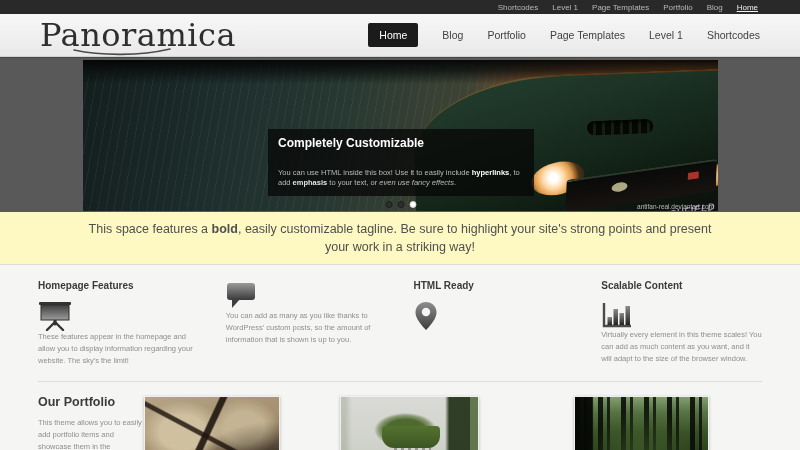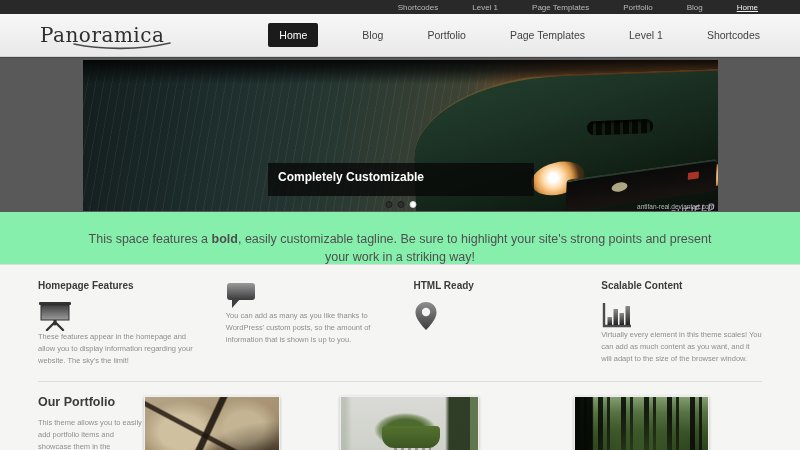--- a/index.html
+++ b/index.html
@@ -1,29 +1,29 @@
 <!DOCTYPE html>
 <html><head>
 <meta charset="utf-8">
 <style>
   html,body{margin:0;padding:0;width:800px;height:450px;overflow:hidden;
     font-family:"Liberation Sans",sans-serif;background:#f5f5f3;}
-  a{text-decoration:none;color:inherit;cursor:pointer;margin-left:20px;}
+  a{text-decoration:none;color:inherit;cursor:pointer;}
 
   
   .topbar{height:14px;background:#292929;display:flex;justify-content:flex-end;
     align-items:center;padding-right:42px;gap:14px;}
   .topbar a{font-size:8px;color:#b9b9b9;}
   .topbar a.tb-active{color:#f0f0f0;text-decoration:underline;}
 
   
   .header{height:43px;box-sizing:border-box;background:linear-gradient(#f7f7f7,#e9e9e9);
     border-bottom:1px solid #d2d2d0;display:flex;align-items:center;
     justify-content:space-between;padding:0 40px;}
-  .logo{font-family:"DejaVu Serif",serif;font-size:20px;color:#2e2e2e;
+  .logo{font-family:"DejaVu Serif",serif;font-size:32px;color:#2e2e2e;
     letter-spacing:.5px;line-height:1;position:relative;display:inline-block;}
   .logo svg{position:absolute;left:32px;bottom:-5px;}
   .mainnav{display:flex;align-items:center;gap:24px;}
   .mainnav a{font-size:10.5px;color:#3f3f3f;}
   .mainnav a.nav-active{background:#1b1b1b;color:#fff;padding:6px 11px;border-radius:2px;}
 
   
   .slider{height:155px;background:#595959;position:relative;border-top:1px solid #474747;box-sizing:border-box;}
   .slide{position:absolute;left:83px;top:2px;width:635px;height:151px;overflow:hidden;background:#141a18;}
   .hero-img{position:absolute;inset:0;
@@ -52,32 +52,32 @@
   .grille::after{content:"";position:absolute;right:18px;top:8px;width:11px;height:7px;
     background:#a83326;border-radius:1px;}
   .plate{position:absolute;right:8px;bottom:6px;transform:rotate(-8deg) skewX(-6deg);
     font-size:10px;font-weight:bold;font-style:italic;color:#948da0;
     letter-spacing:.5px;text-shadow:0 1px 1px #000;background:rgba(20,16,22,.55);
     padding:1px 5px;border-radius:1px;}
   .watermark{position:absolute;right:4px;bottom:1px;font-size:6.5px;color:#d2d2d2;opacity:.85;}
 
   .caption{position:absolute;left:185px;bottom:15px;width:266px;box-sizing:border-box;
     background:rgba(8,8,8,.78);padding:7px 10px 8px;}
-  .caption h2{margin:0 0 4px;font-size:12px;color:#fff;font-weight:bold;}
+  .caption h2{margin:0 0 18px;font-size:12px;color:#fff;font-weight:bold;}
   .caption p{margin:0;font-size:7.5px;line-height:10px;color:#b9b9b9;}
   .caption .cap-link{color:#fff;font-weight:bold;}
   .caption .cap-b{color:#e3e3e3;font-weight:bold;}
   .caption .cap-i{font-style:italic;}
   .dots{position:absolute;left:50%;transform:translateX(-50%);bottom:3px;display:flex;gap:5px;}
   .dot{width:7px;height:7px;border-radius:50%;background:#2e2e2e;border:1px solid #1c1c1c;box-sizing:border-box;}
   .dot.active{background:#fff;border-color:#cfcfcf;}
 
   
-  .tagline{height:53px;box-sizing:border-box;background:#86efac;border-bottom:1px solid #dcdcdc;
-    text-align:center;padding-top:18px;}
+  .tagline{height:53px;box-sizing:border-box;background:#fef9c3;border-bottom:1px solid #dcdcdc;
+    text-align:center;padding-top:8px;}
   .tagline p{margin:0 auto;max-width:650px;font-size:12.5px;line-height:18px;color:#4f4f4f;}
 
   
   .features{padding:15px 38px 0;display:grid;grid-template-columns:repeat(4,1fr);column-gap:27px;}
   .f-title{margin:0 0 8px;font-size:10px;font-weight:bold;color:#3b3b3b;}
   .f-row{display:flex;flex-direction:column;}
   .f-icon{width:44px;flex:none;padding-top:2px;}
   .f-text{font-size:7.5px;line-height:12px;color:#8f8f8f;}
   .f-text b{color:#6e6e6e;}
   .divider{margin:14px 38px 0;border-top:1px solid #ddddda;}
@@ -156,20 +156,21 @@
         <div class="scoop"></div>
         <div class="headlight"></div>
         <div class="headlight2"></div>
         <div class="grille"></div>
         <div class="plate">LITCHFIELD</div>
       </div>
       <div class="watermark">antifan-real.deviantart.com</div>
     </div>
     <div class="caption">
       <h2>Completely Customizable</h2>
+      <p><span>You can use HTML inside this box! Use it to easily include </span><span class="cap-link">hyperlinks</span><span>, to add </span><span class="cap-b">emphasis</span><span> to your text, or </span><span class="cap-i">even use fancy effects</span><span>.</span></p>
     </div>
     <div class="dots">
       <span class="dot"></span>
       <span class="dot"></span>
       <span class="dot active"></span>
     </div>
   </div>
 </div>
 
 <div class="tagline">

